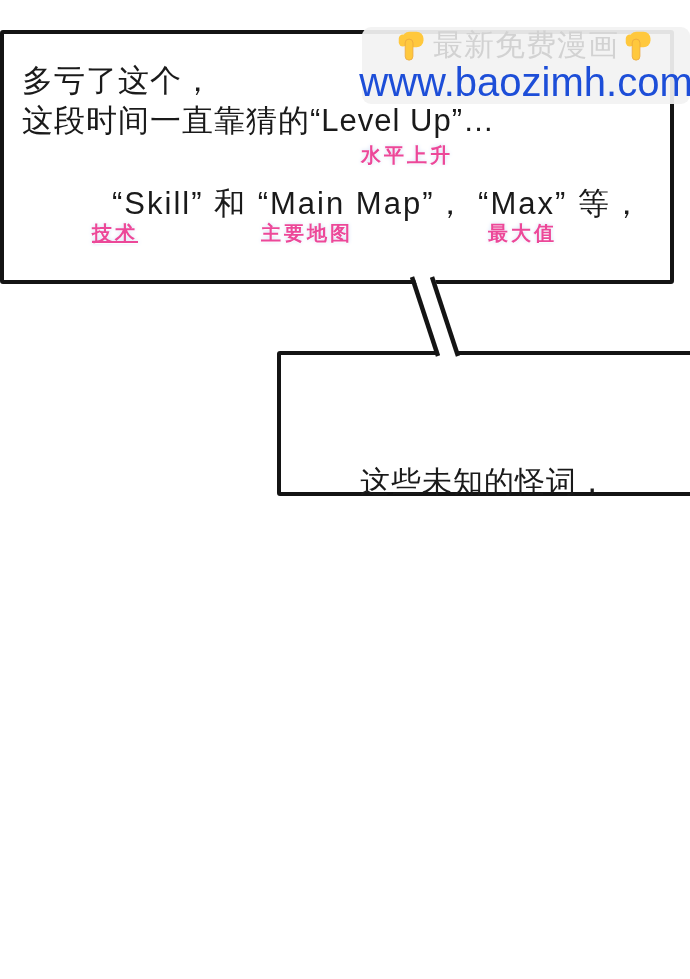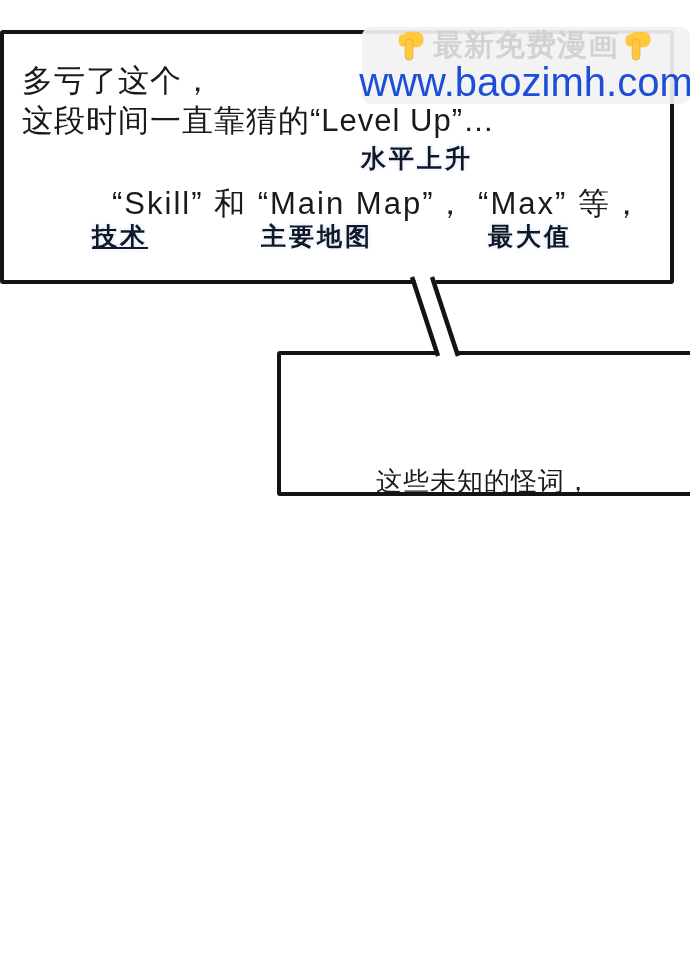--- a/index.html
+++ b/index.html
@@ -37,34 +37,34 @@
     white-space: pre;
   }
   .dlg-b1-l1 { left: 22px; top: 61px;  }
   .dlg-b1-l2 { left: 22px; top: 101px; }
   .dlg-b1-l3 { left: 64px; top: 184px; letter-spacing: 2px; margin-left: 48px; }
 
   .b2-text {
     position: absolute;
     left: 283px; top: 384px; width: 402px;
     color: #1a1a1a;
-    font-size: 26px;
+    font-size: 30px;
     line-height: 39px;
     text-align: center;
     letter-spacing: 1px;
     white-space: pre;
   }
 
   
   .note {
     position: absolute;
-    font-size: 25px;
+    font-size: 20px;
     font-weight: bold;
     letter-spacing: 3px;
-    color: #0f172a;
+    color: #ec4899;
     text-shadow: 0 0 1px #ffffff, 0 1px 1px rgba(255,255,255,0.9), 0 0 4px #cfdcf6;
     white-space: pre;
   }
   .note-levelup { left: 361px; top: 142px; }
   .note-skill   { left: 92px;  top: 220px; text-decoration: underline; }
   .note-mainmap { left: 261px; top: 220px; }
   .note-max     { left: 488px; top: 220px; }
 
   
   .tail-svg {
@@ -90,21 +90,21 @@
   }
   .wm-row1 {
     display: flex;
     align-items: center;
     gap: 4px;
     height: 38px;
   }
   .wm-title {
     color: #d2d2d2;
     font-size: 30px;
-    font-weight: bold;
+    font-weight: normal;
     letter-spacing: 1px;
     white-space: pre;
   }
   .wm-url {
     color: #1d4ed8;
     font-size: 40px;
     letter-spacing: 0px;
     white-space: pre;
     margin-top: -4px;
     text-align: right;

